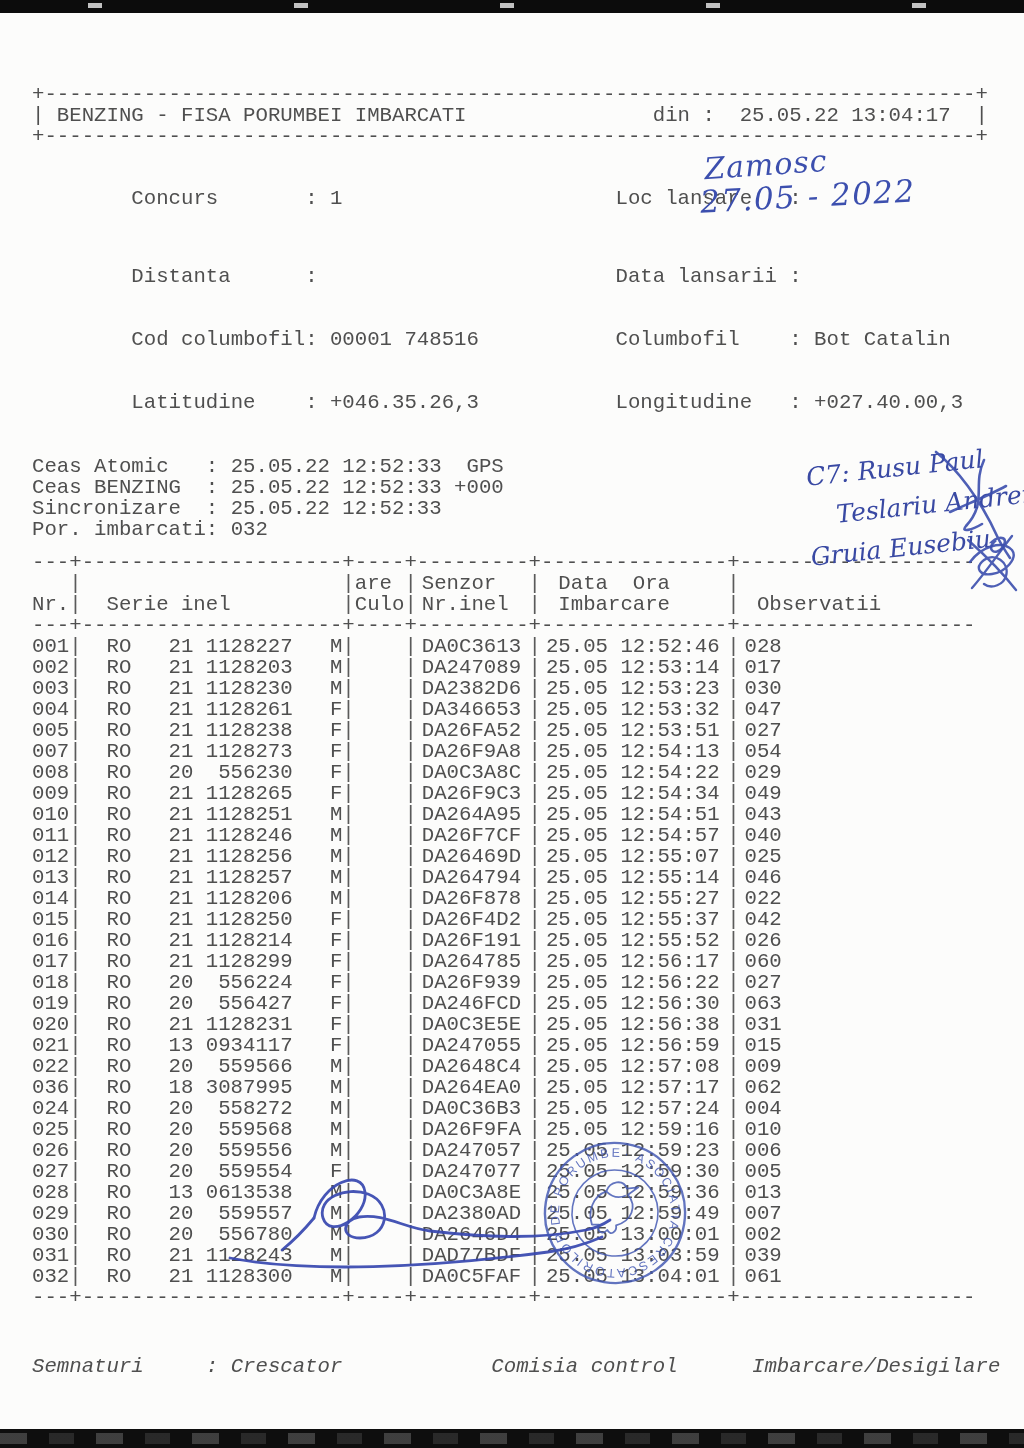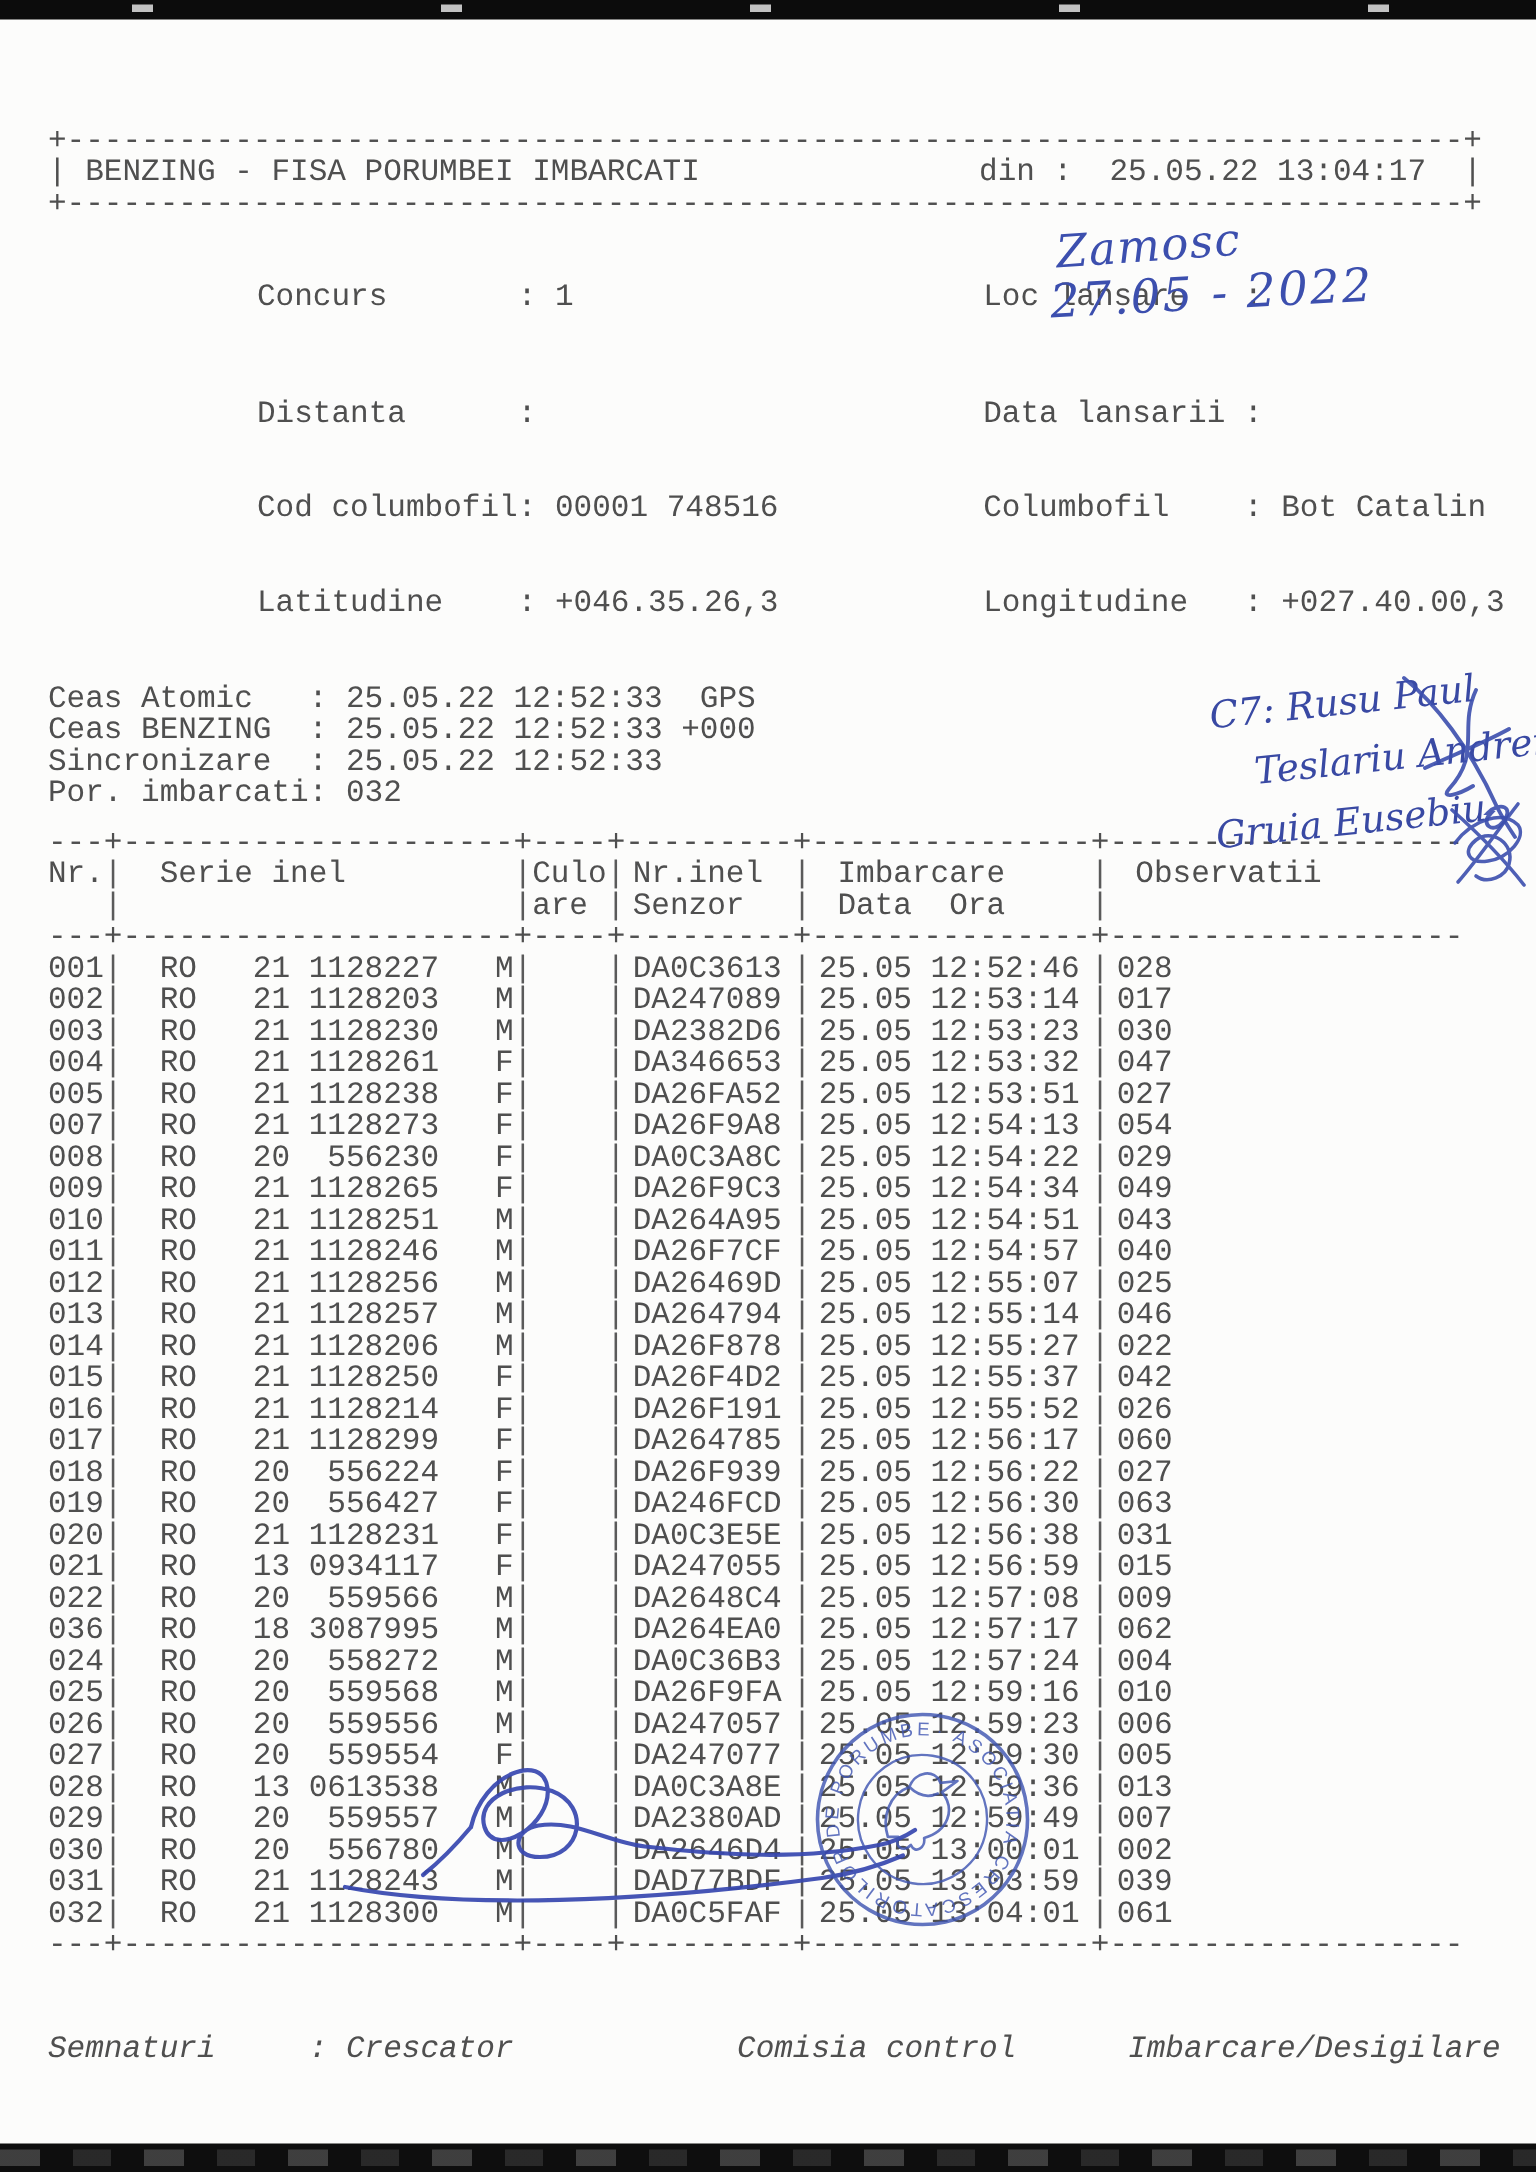--- a/index.html
+++ b/index.html
@@ -10,21 +10,21 @@
   .bar-top{position:absolute;left:0;top:0;width:1024px;height:13px;background:#0c0c0c;}
   .bar-top::after{content:"";position:absolute;left:0;top:3px;width:100%;height:5px;
         background:repeating-linear-gradient(90deg,transparent 0 88px,rgba(255,255,255,.75) 88px 102px,transparent 102px 206px);}
   .bar-bottom{position:absolute;left:0;top:1429px;width:1024px;height:19px;background:#0e0e0e;}
   .bar-bottom::after{content:"";position:absolute;left:0;top:4px;width:100%;height:11px;
         background:repeating-linear-gradient(90deg,rgba(235,235,235,.22) 0 27px,transparent 27px 49px,rgba(235,235,235,.12) 49px 74px,transparent 74px 96px);}
   .doc{position:absolute;left:32px;top:84px;}
   .line{white-space:pre;min-height:21px;}
   .sec-info{margin-top:20px;}
   .gap-after{margin-bottom:15px;}
-  .lcol{display:inline-block;width:39ch;white-space:pre;vertical-align:top;margin-left:40px;}
+  .lcol{display:inline-block;width:39ch;white-space:pre;vertical-align:top;}
   .sec-clock{margin-top:22px;}
   .sec-table{margin-top:12px;}
   
   .trow{white-space:pre;height:21px;}
   .c{display:inline-block;white-space:pre;vertical-align:top;box-sizing:border-box;height:21px;}
   .w-nr{width:3ch;}
   .w-serie{width:21ch;}
   .w-culo{width:4ch;}
   .w-senzor{width:9ch;padding-left:.4ch;}
   .w-imb{width:15ch;padding-left:.4ch;}
@@ -78,23 +78,23 @@
     <div class="sec-clock">
       <div class="line">Ceas Atomic   : 25.05.22 12:52:33  GPS</div>
       <div class="line">Ceas BENZING  : 25.05.22 12:52:33 +000</div>
       <div class="line">Sincronizare  : 25.05.22 12:52:33</div>
       <div class="line">Por. imbarcati: 032</div>
     </div>
 
     <div class="sec-table">
       <div class="line">---+---------------------+----+---------+---------------+-------------------</div>
 
+      <div class="trow"><span class="c w-nr"></span><span class="pipe">|</span><span class="c w-serie"></span><span class="pipe">|</span><span class="c w-culo">are</span><span class="pipe">|</span><span class="c w-senzor">Senzor</span><span class="pipe">|</span><span class="c w-imb"> Data  Ora</span><span class="pipe">|</span><span class="c w-obs"></span></div>
+
       <div class="trow"><span class="c w-nr">Nr.</span><span class="pipe">|</span><span class="c w-serie">  Serie inel</span><span class="pipe">|</span><span class="c w-culo">Culo</span><span class="pipe">|</span><span class="c w-senzor">Nr.inel</span><span class="pipe">|</span><span class="c w-imb"> Imbarcare</span><span class="pipe">|</span><span class="c w-obs"> Observatii</span></div>
-
-      <div class="trow"><span class="c w-nr"></span><span class="pipe">|</span><span class="c w-serie"></span><span class="pipe">|</span><span class="c w-culo">are</span><span class="pipe">|</span><span class="c w-senzor">Senzor</span><span class="pipe">|</span><span class="c w-imb"> Data  Ora</span><span class="pipe">|</span><span class="c w-obs"></span></div>
 
       <div class="line">---+---------------------+----+---------+---------------+-------------------</div>
 
       <div>
 
       <div class="trow"><span class="c w-nr">001</span><span class="pipe">|</span><span class="c w-serie">  RO   21 1128227   M</span><span class="pipe">|</span><span class="c w-culo"></span><span class="pipe">|</span><span class="c w-senzor">DA0C3613</span><span class="pipe">|</span><span class="c w-imb">25.05 12:52:46</span><span class="pipe">|</span><span class="c w-obs">028</span></div>
           <div class="trow"><span class="c w-nr">002</span><span class="pipe">|</span><span class="c w-serie">  RO   21 1128203   M</span><span class="pipe">|</span><span class="c w-culo"></span><span class="pipe">|</span><span class="c w-senzor">DA247089</span><span class="pipe">|</span><span class="c w-imb">25.05 12:53:14</span><span class="pipe">|</span><span class="c w-obs">017</span></div>
           <div class="trow"><span class="c w-nr">003</span><span class="pipe">|</span><span class="c w-serie">  RO   21 1128230   M</span><span class="pipe">|</span><span class="c w-culo"></span><span class="pipe">|</span><span class="c w-senzor">DA2382D6</span><span class="pipe">|</span><span class="c w-imb">25.05 12:53:23</span><span class="pipe">|</span><span class="c w-obs">030</span></div>
           <div class="trow"><span class="c w-nr">004</span><span class="pipe">|</span><span class="c w-serie">  RO   21 1128261   F</span><span class="pipe">|</span><span class="c w-culo"></span><span class="pipe">|</span><span class="c w-senzor">DA346653</span><span class="pipe">|</span><span class="c w-imb">25.05 12:53:32</span><span class="pipe">|</span><span class="c w-obs">047</span></div>
           <div class="trow"><span class="c w-nr">005</span><span class="pipe">|</span><span class="c w-serie">  RO   21 1128238   F</span><span class="pipe">|</span><span class="c w-culo"></span><span class="pipe">|</span><span class="c w-senzor">DA26FA52</span><span class="pipe">|</span><span class="c w-imb">25.05 12:53:51</span><span class="pipe">|</span><span class="c w-obs">027</span></div>

